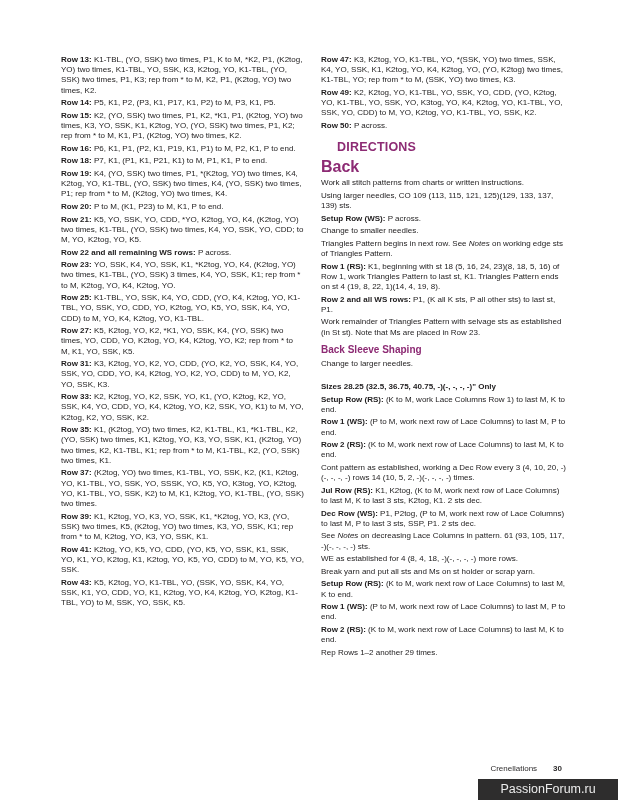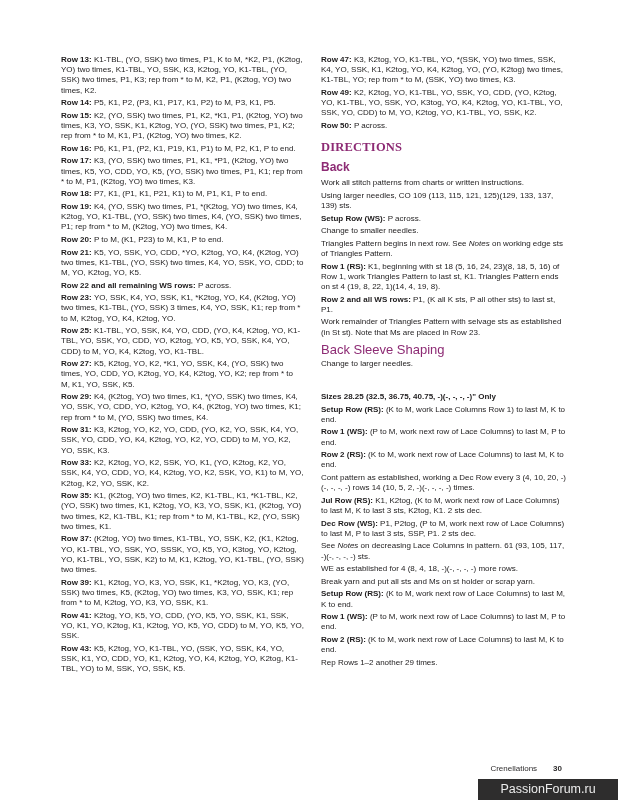--- a/index.html
+++ b/index.html
@@ -23,43 +23,42 @@
     left: 61px;
     display: flex;
     gap: 17px;
   }
   .col-left  { width: 243px; }
   .col-right { width: 247px; }
   p.para {
     margin: 0 0 2.4px 0;
   }
   p.para .lbl { font-weight: 700; text-align: center; }
-  p.para.bold { font-weight: 700; margin-top: 23px; }
+  p.para.bold { font-weight: 700; margin-top: 13px; }
   p.para em { font-style: italic; }
   .directions-title {
     color: #8d2b74;
     font-size: 12.5px;
     line-height: 14px;
     font-weight: 700;
-    margin: 9px 0 7px 0;
+    margin: 9px 0 7px 16px;
     letter-spacing: 0.2px;
-    font-family: Liberation Serif, serif;
   }
   .back-heading {
     color: #8d2b74;
-    font-size: 12px;
+    font-size: 16px;
     line-height: 12px;
     font-weight: 700;
     margin: 0 0 5px 0;
   }
   .sleeve-heading {
     color: #8d2b74;
-    font-size: 13px;
+    font-size: 10px;
     line-height: 10px;
-    font-weight: 400;
+    font-weight: 700;
     margin: 7px 0 4px 0;
   }
   .footer {
     position: absolute;
     bottom: 26px;
     right: 56px;
     font-size: 8px;
     color: #2e2c2d;
   }
   .footer .pagenum {
@@ -87,30 +86,28 @@
 
 <div class="page">
 
   <div class="content">
 
     <div class="col-left">
         <p class="para"><span class="lbl">Row 13: </span><span>K1-TBL, (YO, SSK) two times, P1, K to M, *K2, P1, (K2tog, YO) two times, K1-TBL, YO, SSK, K3, K2tog, YO, K1-TBL, (YO, SSK) two times, P1, K3; rep from * to M, K2, P1, (K2tog, YO) two times, K2.</span></p>
         <p class="para"><span class="lbl">Row 14: </span><span>P5, K1, P2, (P3, K1, P17, K1, P2) to M, P3, K1, P5.</span></p>
         <p class="para"><span class="lbl">Row 15: </span><span>K2, (YO, SSK) two times, P1, K2, *K1, P1, (K2tog, YO) two times, K3, YO, SSK, K1, K2tog, YO, (YO, SSK) two times, P1, K2; rep from * to M, K1, P1, (K2tog, YO) two times, K2.</span></p>
         <p class="para"><span class="lbl">Row 16: </span><span>P6, K1, P1, (P2, K1, P19, K1, P1) to M, P2, K1, P to end.</span></p>
-        <p class="para"><span class="lbl">Row 17: </span><span>K3, (YO, SSK) two times, P1, K1, *P1, (K2tog, YO) two times, K5, YO, CDD, YO, K5, (YO, SSK) two times, P1, K1; rep from * to M, P1, (K2tog, YO) two times, K3.</span></p>
         <p class="para"><span class="lbl">Row 18: </span><span>P7, K1, (P1, K1, P21, K1) to M, P1, K1, P to end.</span></p>
         <p class="para"><span class="lbl">Row 19: </span><span>K4, (YO, SSK) two times, P1, *(K2tog, YO) two times, K4, K2tog, YO, K1-TBL, (YO, SSK) two times, K4, (YO, SSK) two times, P1; rep from * to M, (K2tog, YO) two times, K4.</span></p>
         <p class="para"><span class="lbl">Row 20: </span><span>P to M, (K1, P23) to M, K1, P to end.</span></p>
         <p class="para"><span class="lbl">Row 21: </span><span>K5, YO, SSK, YO, CDD, *YO, K2tog, YO, K4, (K2tog, YO) two times, K1-TBL, (YO, SSK) two times, K4, YO, SSK, YO, CDD; to M, YO, K2tog, YO, K5.</span></p>
         <p class="para"><span class="lbl">Row 22 and all remaining WS rows: </span><span>P across.</span></p>
         <p class="para"><span class="lbl">Row 23: </span><span>YO, SSK, K4, YO, SSK, K1, *K2tog, YO, K4, (K2tog, YO) two times, K1-TBL, (YO, SSK) 3 times, K4, YO, SSK, K1; rep from * to M, K2tog, YO, K4, K2tog, YO.</span></p>
         <p class="para"><span class="lbl">Row 25: </span><span>K1-TBL, YO, SSK, K4, YO, CDD, (YO, K4, K2tog, YO, K1-TBL, YO, SSK, YO, CDD, YO, K2tog, YO, K5, YO, SSK, K4, YO, CDD) to M, YO, K4, K2tog, YO, K1-TBL.</span></p>
         <p class="para"><span class="lbl">Row 27: </span><span>K5, K2tog, YO, K2, *K1, YO, SSK, K4, (YO, SSK) two times, YO, CDD, YO, K2tog, YO, K4, K2tog, YO, K2; rep from * to M, K1, YO, SSK, K5.</span></p>
-        <p class="para"><span class="lbl">Row 29: </span><span>K4, (K2tog, YO) two times, K1, *(YO, SSK) two times, K4, YO, SSK, YO, CDD, YO, K2tog, YO, K4, (K2tog, YO) two times, K1; rep from * to M, (YO, SSK) two times, K4.</span></p>
         <p class="para"><span class="lbl">Row 31: </span><span>K3, K2tog, YO, K2, YO, CDD, (YO, K2, YO, SSK, K4, YO, SSK, YO, CDD, YO, K4, K2tog, YO, K2, YO, CDD) to M, YO, K2, YO, SSK, K3.</span></p>
         <p class="para"><span class="lbl">Row 33: </span><span>K2, K2tog, YO, K2, SSK, YO, K1, (YO, K2tog, K2, YO, SSK, K4, YO, CDD, YO, K4, K2tog, YO, K2, SSK, YO, K1) to M, YO, K2tog, K2, YO, SSK, K2.</span></p>
         <p class="para"><span class="lbl">Row 35: </span><span>K1, (K2tog, YO) two times, K2, K1-TBL, K1, *K1-TBL, K2, (YO, SSK) two times, K1, K2tog, YO, K3, YO, SSK, K1, (K2tog, YO) two times, K2, K1-TBL, K1; rep from * to M, K1-TBL, K2, (YO, SSK) two times, K1.</span></p>
         <p class="para"><span class="lbl">Row 37: </span><span>(K2tog, YO) two times, K1-TBL, YO, SSK, K2, (K1, K2tog, YO, K1-TBL, YO, SSK, YO, SSSK, YO, K5, YO, K3tog, YO, K2tog, YO, K1-TBL, YO, SSK, K2) to M, K1, K2tog, YO, K1-TBL, (YO, SSK) two times.</span></p>
         <p class="para"><span class="lbl">Row 39: </span><span>K1, K2tog, YO, K3, YO, SSK, K1, *K2tog, YO, K3, (YO, SSK) two times, K5, (K2tog, YO) two times, K3, YO, SSK, K1; rep from * to M, K2tog, YO, K3, YO, SSK, K1.</span></p>
         <p class="para"><span class="lbl">Row 41: </span><span>K2tog, YO, K5, YO, CDD, (YO, K5, YO, SSK, K1, SSK, YO, K1, YO, K2tog, K1, K2tog, YO, K5, YO, CDD) to M, YO, K5, YO, SSK.</span></p>
         <p class="para"><span class="lbl">Row 43: </span><span>K5, K2tog, YO, K1-TBL, YO, (SSK, YO, SSK, K4, YO, SSK, K1, YO, CDD, YO, K1, K2tog, YO, K4, K2tog, YO, K2tog, K1-TBL, YO) to M, SSK, YO, SSK, K5.</span></p>
       </div>
 
     <div class="col-right">

